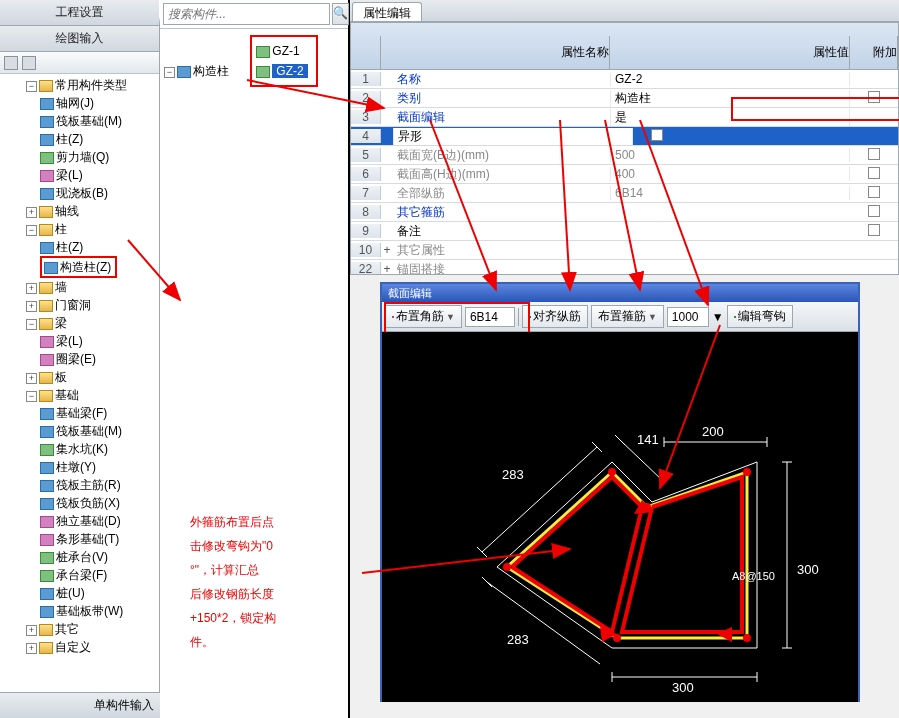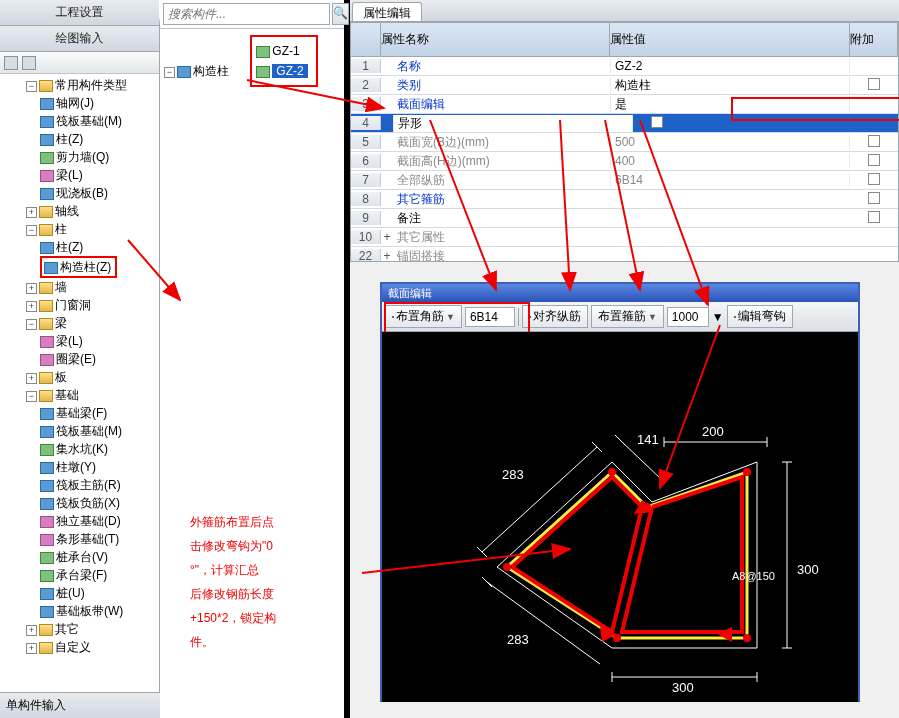--- a/index.html
+++ b/index.html
@@ -12,36 +12,36 @@
 .tree { background: #fff; overflow:auto; height: calc(100% - 90px); padding: 2px 12px; }
 .tree ul { list-style: none; padding-left: 14px; }
 .tree li { white-space: nowrap; line-height: 18px; }
 .tree .tgl { display:inline-block; width:11px; height:11px; border:1px solid #888; background:#fff; text-align:center; line-height:9px; font-size:9px; margin-right:2px; color:#444;}
 .tree .ic { display:inline-block; width:14px; height:12px; margin-right:2px; vertical-align:middle;}
 .ic-folder { background: linear-gradient(#ffe08a,#e6b64a); border:1px solid #b38a20;}
 .ic-item { background: #5a9bd4; border:1px solid #2e6da4;}
 .ic-item2 { background: #7fbf7f; border:1px solid #3a8a3a;}
 .ic-item3 { background: #d47fbf; border:1px solid #a34a8a;}
 .tree .sel-box { border:2px solid #e00; padding:0 4px 0 2px; display:inline-block;}
-.footer-bar { position:absolute; bottom:0; left:0; width:160px; background: linear-gradient(#e8ecef,#d0d7df); border-top:1px solid #9ea7ad; padding:4px 6px; text-align:left;}
-
-.mid-panel { position:absolute; left:160px; top:0; width:190px; height:718px; border-right:6px solid #000000; background:#fff;}
+.footer-bar { position:absolute; bottom:0; left:0; width:160px; background: linear-gradient(#e8ecef,#d0d7df); border-top:1px solid #9ea7ad; padding:4px 6px; text-align:right;}
+
+.mid-panel { position:absolute; left:160px; top:0; width:190px; height:718px; border-right:2px solid #000000; background:#fff;}
 .search-row { display:flex; border-bottom:1px solid #bcc3cb; padding:3px;}
 .search-row input { flex:1; border:1px solid #9ea7ad; padding:2px 4px; font-style:italic; color:#888;}
 .search-row .btn { width:22px; height:22px; border:1px solid #9ea7ad; background:linear-gradient(#f4f6f8,#dbe1e7); margin-left:2px; text-align:center; line-height:18px; color:#3a7ab4;}
 .mid-tree { padding:6px 4px; }
 .mid-tree li { line-height:20px;}
 .mid-tree .gz2 { background:#1e61c8; color:#fff; padding:0 4px;}
 .mid-tree .hl-box { border:2px solid #e00; display:inline-block; padding:4px 8px 4px 4px; margin-top:0; margin-left:18px;}
 
 .right-panel { position:absolute; left:350px; top:0; width:549px; height:718px; background:#f0f0f0;}
 .tab-row { background:linear-gradient(#e8ecef,#d0d7df); border-bottom:1px solid #9ea7ad; height:22px; display:flex;}
 .tab { background:#fff; border:1px solid #9ea7ad; border-bottom:none; padding:2px 10px; margin:2px 0 0 2px; border-radius:3px 3px 0 0;}
 .prop-header { display:flex; background:linear-gradient(#dbe6f3,#c2d3e8); border:1px solid #9ea7ad;}
-.prop-header div { padding:8px 0; text-align:left; border-right:1px solid #9ea7ad;}
+.prop-header div { padding:8px 0; text-align:right; border-right:1px solid #9ea7ad;margin-top:13px;}
 .ph-n { width:30px;} .ph-name { flex:1;} .ph-val { width:240px;} .ph-add { width:48px;}
 .prop-body { background:#fff; border:1px solid #9ea7ad; border-top:none; max-height:205px; overflow:hidden;}
 .prow { display:flex; border-bottom:1px solid #d4dbe2; height:19px; align-items:center;}
 .prow .pn { width:30px; text-align:center; background:linear-gradient(#eef2f6,#dde4ec); border-right:1px solid #c3cbd3; color:#555;}
 .prow .pexp { width:12px; text-align:center; color:#555;}
 .prow .pname { flex:1; padding-left:4px;}
 .prow .pval { width:240px; padding-left:4px; border-left:1px solid #e4e9ef; border-right:1px solid #e4e9ef;}
 .prow .padd { width:48px; text-align:center;}
 .prow .chk { width:12px; height:12px; border:1px solid #888; display:inline-block; background:#fff;}
 .prow.blue .pname { color:#0033cc;}

